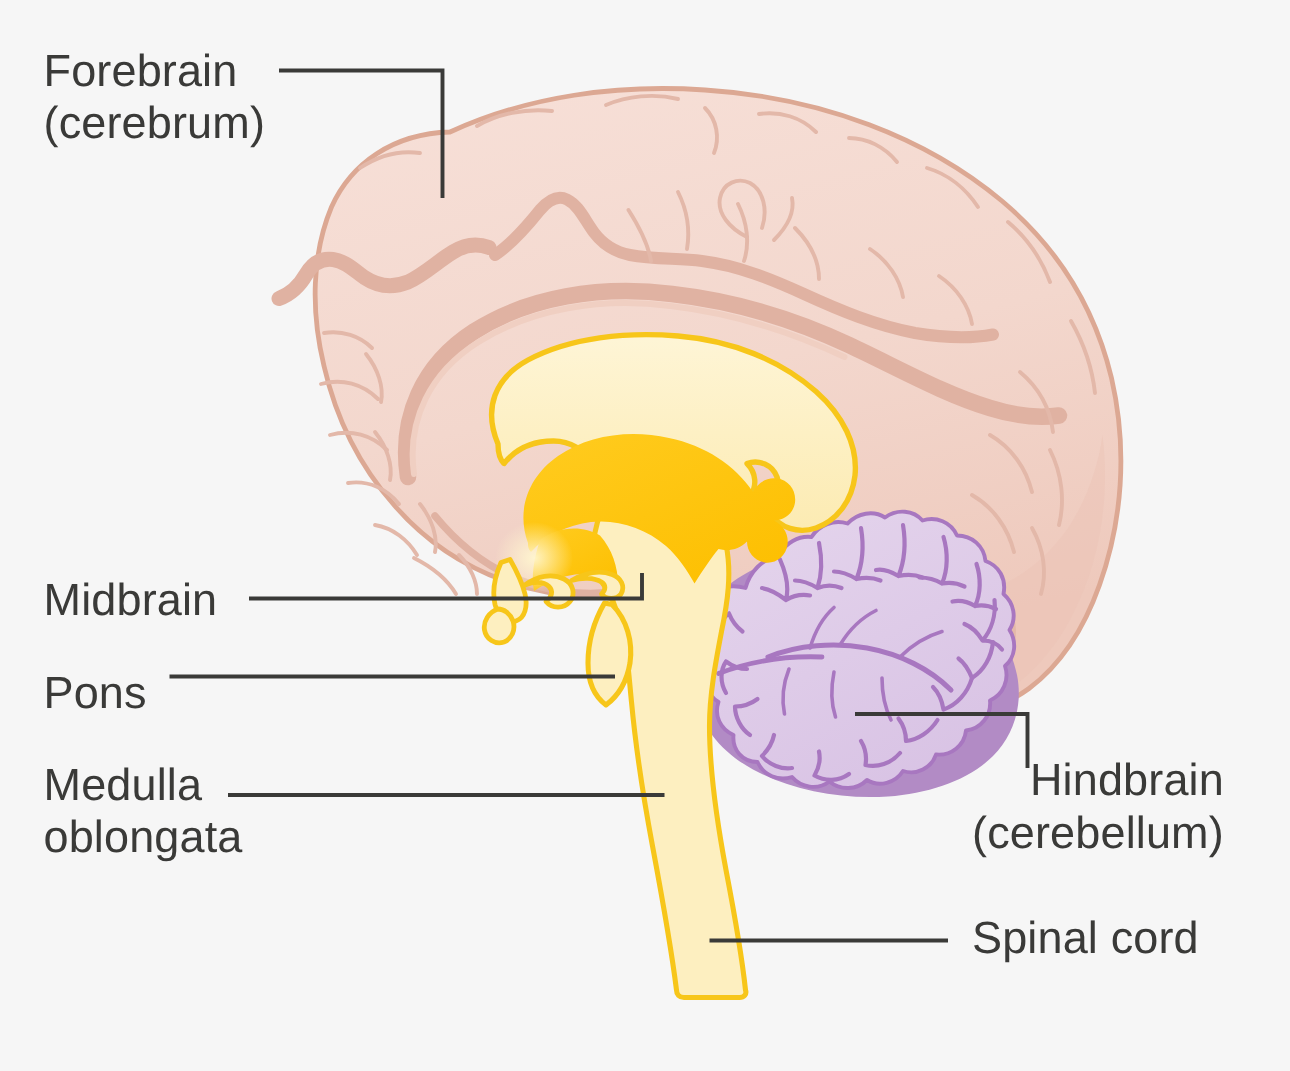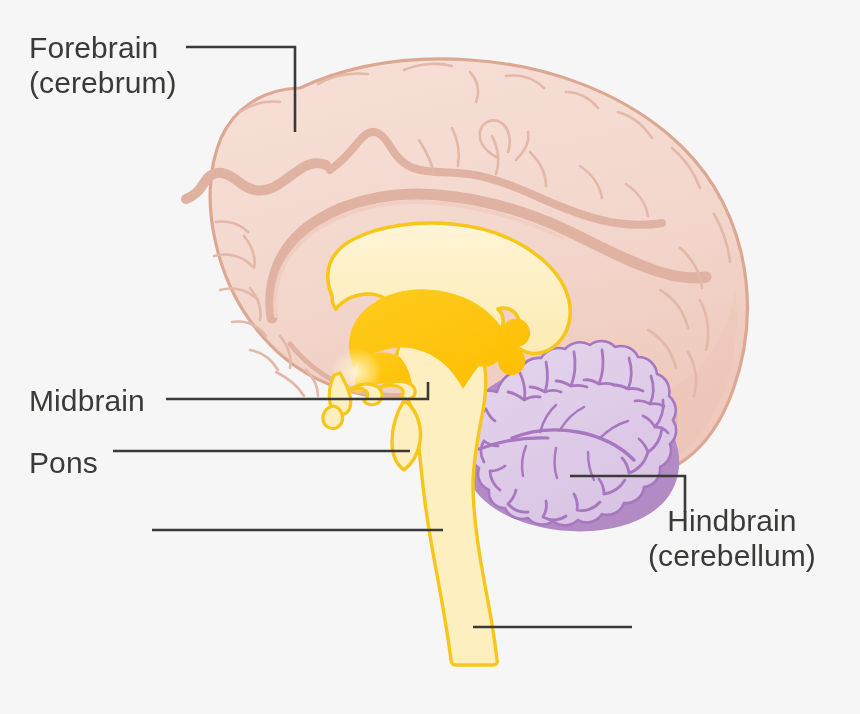--- a/index.html
+++ b/index.html
@@ -24,21 +24,21 @@
   }
   .label {
     position: absolute;
     color: #3a3a38;
     font-family: "Liberation Sans", sans-serif;
     font-size: 30px;
     line-height: 35px;
     white-space: pre;
     letter-spacing: 0.1px;
   }
-  .label.right-align { text-align: center; }
+  .label.right-align { text-align: right; }
   #lbl-forebrain { left: 29px;  top: 30px; }
   #lbl-midbrain  { left: 29px;  top: 383px; }
   #lbl-pons      { left: 29px;  top: 434px; margin-top: 11px; }
   #lbl-medulla   { left: 29px;  top: 506px; }
   #lbl-hindbrain { left: 648px; top: 503px; }
   #lbl-spinal    { left: 648px; top: 608px; }
 </style>
 </head>
 <body>
 
@@ -343,18 +343,21 @@
     </g>
   </svg>
 
   <div class="label" id="lbl-forebrain">Forebrain
 (cerebrum)</div>
 
   <div class="label" id="lbl-midbrain">Midbrain</div>
 
   <div class="label" id="lbl-pons">Pons</div>
 
+  <div class="label" id="lbl-medulla">Medulla
+oblongata</div>
 
   <div class="label right-align" id="lbl-hindbrain">Hindbrain
 (cerebellum)</div>
 
+  <div class="label right-align" id="lbl-spinal">Spinal cord</div>
 
 </div>
 
 </body></html>

